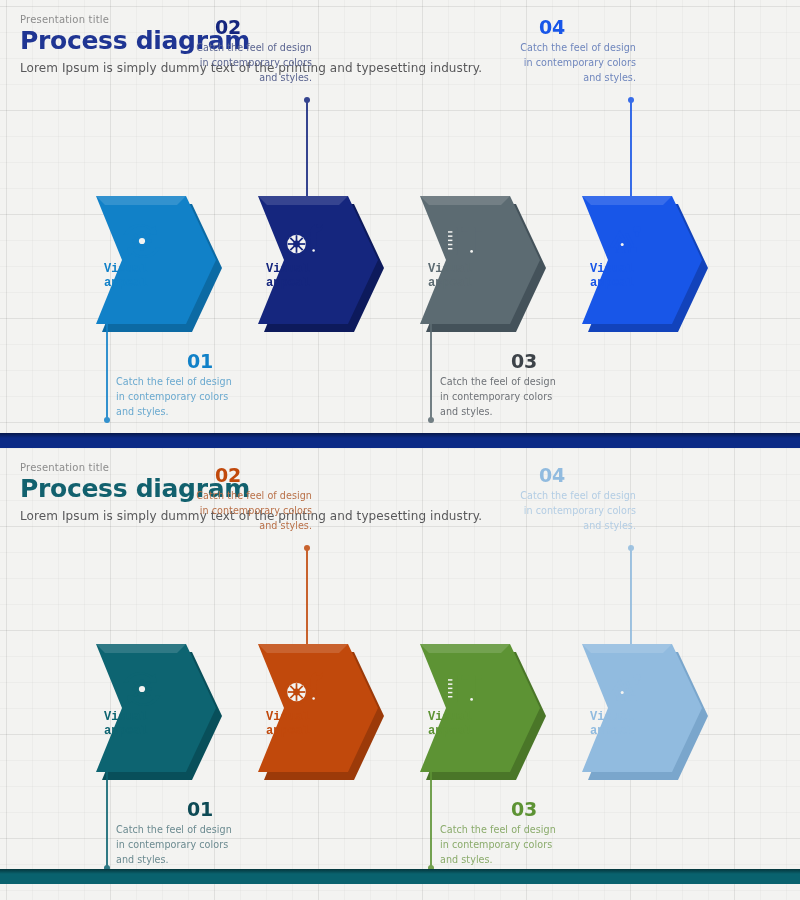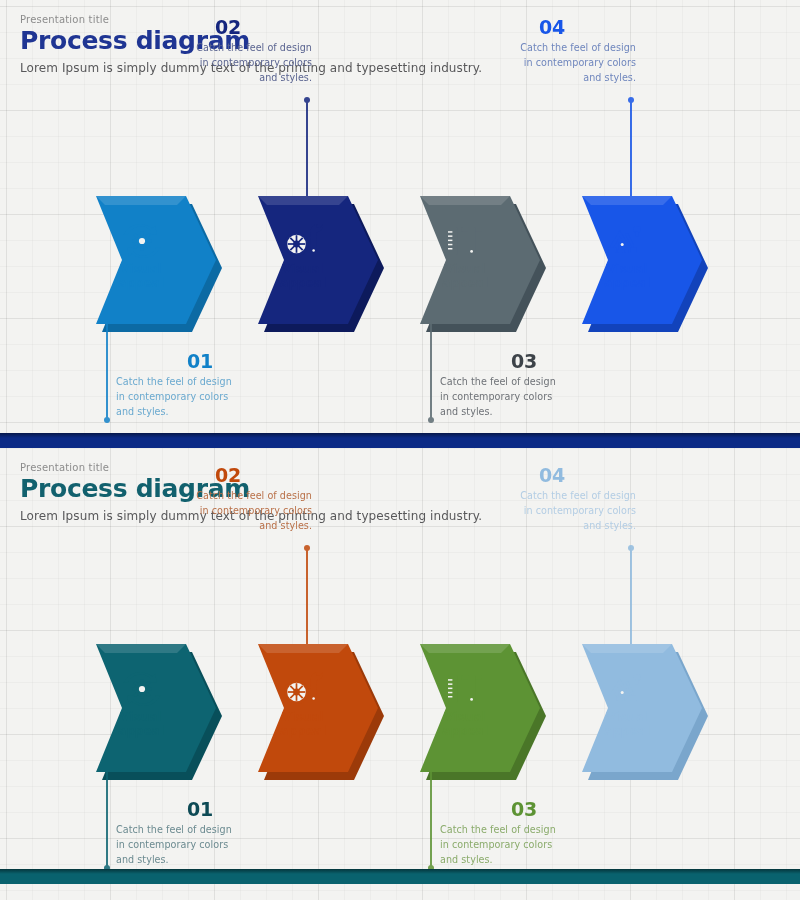--- a/index.html
+++ b/index.html
@@ -33,22 +33,22 @@
   .eyebrow{font-size:10px;color:#8c8c8c;letter-spacing:.2px;margin:0 0 2px 0;}
   .maintitle{font-size:25px;font-weight:bold;letter-spacing:-.3px;margin:0;line-height:1.15;}
   .subtitle{font-size:12px;color:#58585a;margin:5px 0 0 0;letter-spacing:.1px;}
 
   
   .stage{position:absolute;width:128px;height:136px;}
   .chev-wrap{position:absolute;left:0;top:0;width:128px;height:136px;}
   .chev-wrap svg{display:block;overflow:visible;}
   .chev-label{
     position:absolute;left:8px;top:66px;width:74px;
-    text-align:center;font-size:12px;font-weight:bold;
-    line-height:1.18;letter-spacing:.1px;
+    font-size:12px;font-weight:bold;
+    line-height:1.18;letter-spacing:.1px;font-family:Liberation Mono, monospace;
   }
   .chev-icon{position:absolute;left:20px;top:24px;width:52px;height:40px;}
   .chev-icon svg{display:block;}
 
   
   .callout{position:absolute;width:168px;}
   .callout .num{font-size:19px;font-weight:bold;line-height:1;letter-spacing:-.3px;margin:0;text-align:center;}
   .callout .body{font-size:9.6px;line-height:1.55;margin:4px 0 0 0;letter-spacing:.05px;}
   .callout.up{text-align:right;}
   .callout.down{text-align:left;margin-top:20px;}

